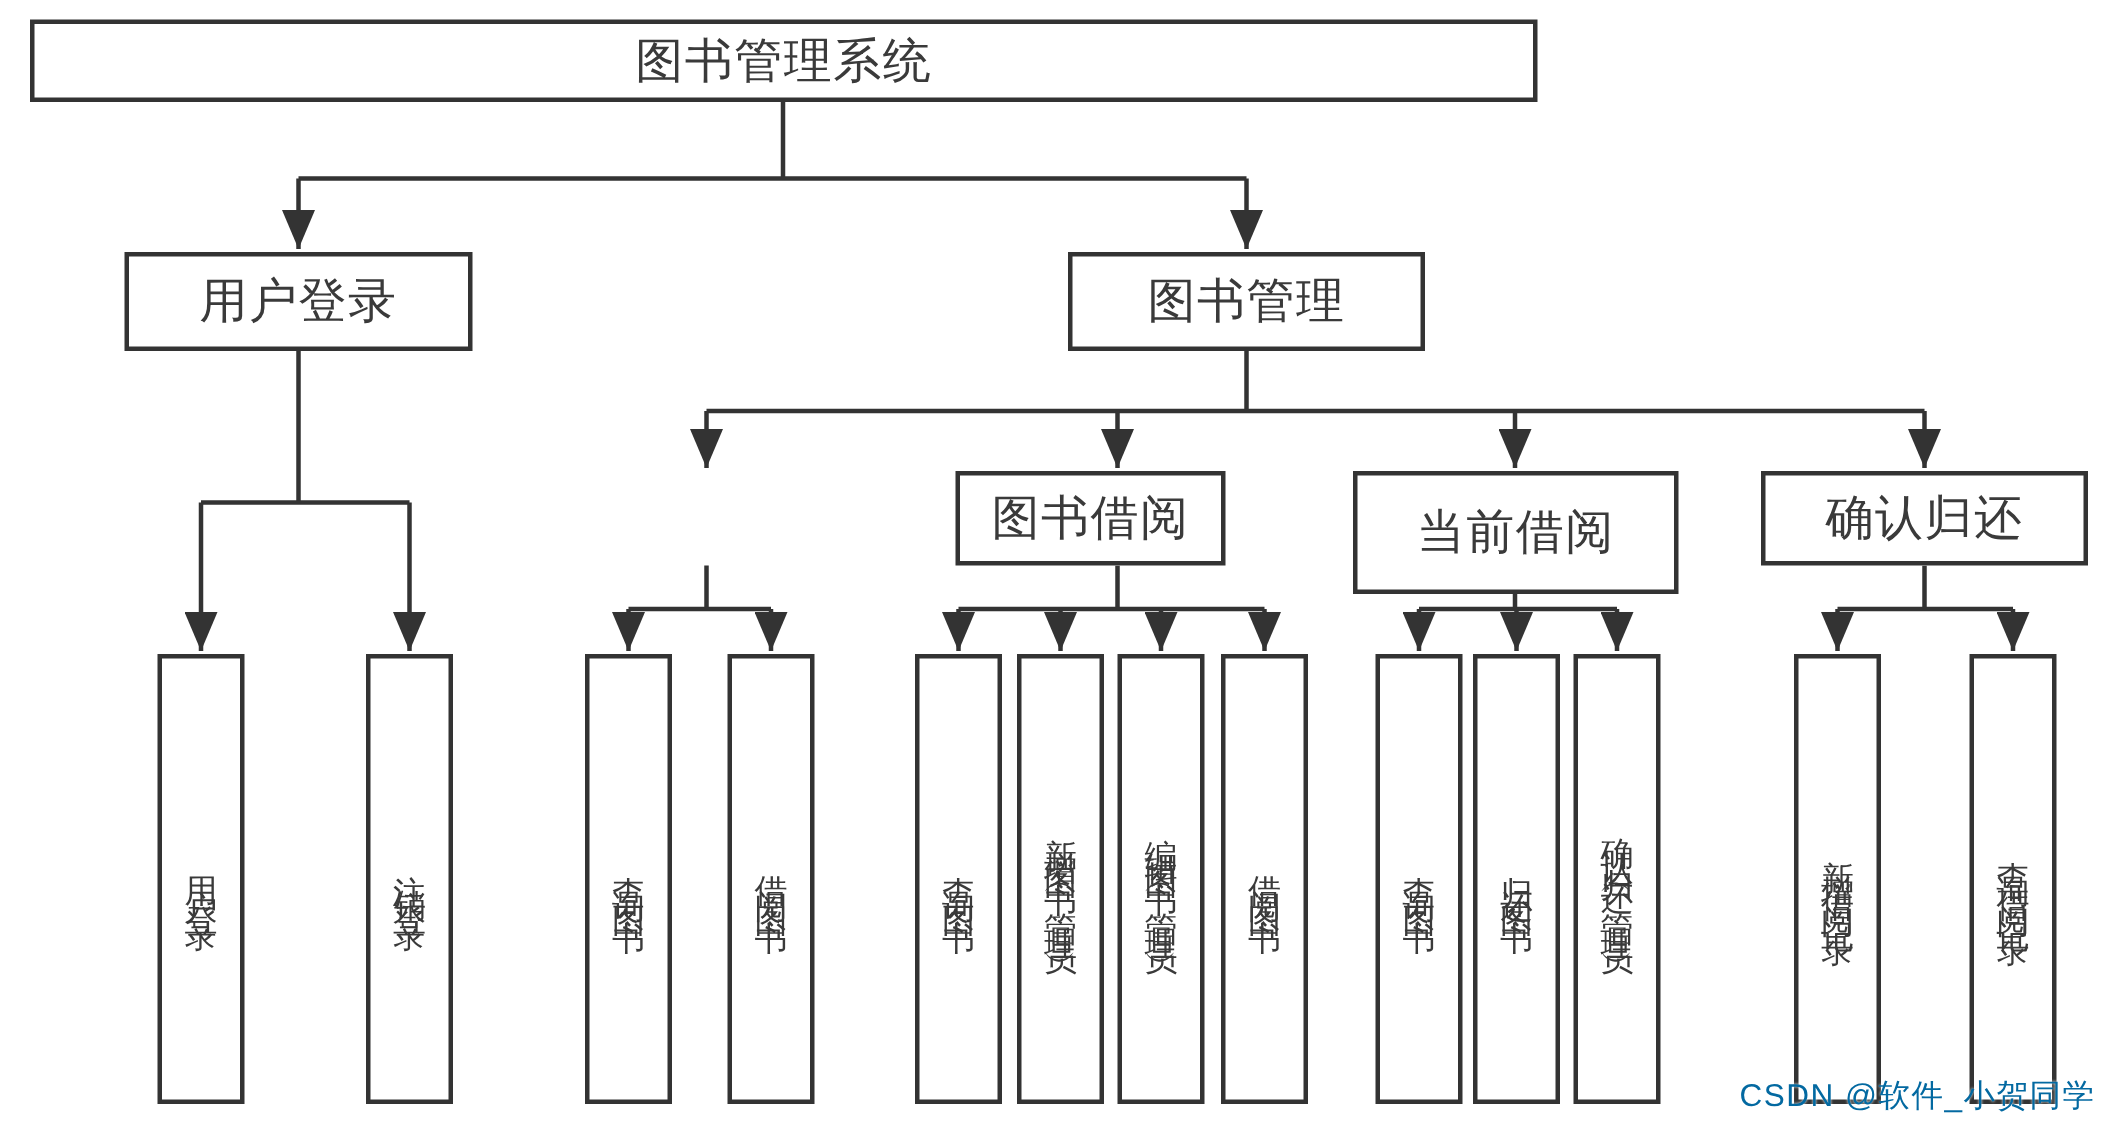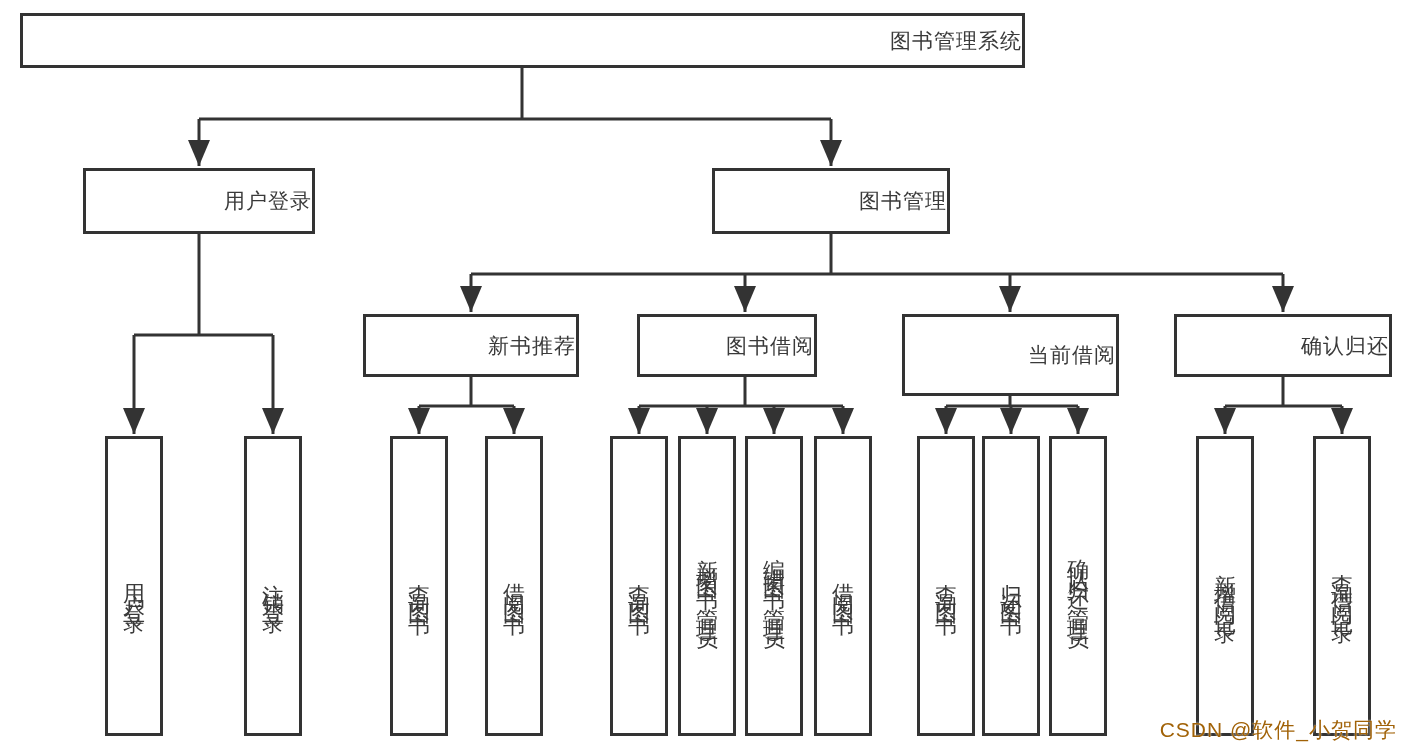--- a/index.html
+++ b/index.html
@@ -16,36 +16,36 @@
   .box{
     position:absolute;
     box-sizing:border-box;
     background:#ffffff;
     border:3px solid #333333;
     display:flex;
     align-items:center;
     justify-content:center;
     text-align:center;
   }
-  .hbox{font-size:21px;letter-spacing:1px;justify-content:flex-end;}
+  .hbox{font-size:32px;letter-spacing:1px;}
   .vbox{width:58px;height:300px;}
   .vtext{
     writing-mode:vertical-rl;
     text-orientation:mixed;
     font-size:22px;
     letter-spacing:10px;
     line-height:1;
     white-space:nowrap;
   }
   .watermark{
     position:absolute;
     right:8px;
     bottom:3px;
     font-size:21px;
-    color:#a16207;
+    color:#0369a1;
     text-shadow:0 0 2px #ffffff;
     letter-spacing:1px;
     white-space:nowrap;
   }
 </style>
 </head>
 <body>
 
 <div class="canvas">
 
@@ -96,23 +96,20 @@
     <span>图书管理系统</span>
   </div>
 
   <div class="box hbox" style="left:83px;top:168px;width:232px;height:66px;">
     <span>用户登录</span>
   </div>
   <div class="box hbox" style="left:712px;top:168px;width:238px;height:66px;font-family:Liberation Mono, monospace;">
     <span>图书管理</span>
   </div>
 
-  <div class="box hbox" style="left:363px;top:314px;width:216px;height:63px;">
-    <span>新书推荐</span>
-  </div>
   <div class="box hbox" style="left:637px;top:314px;width:180px;height:63px;">
     <span>图书借阅</span>
   </div>
   <div class="box hbox" style="left:902px;top:314px;width:217px;height:82px;">
     <span>当前借阅</span>
   </div>
   <div class="box hbox" style="left:1174px;top:314px;width:218px;height:63px;">
     <span>确认归还</span>
   </div>
 

